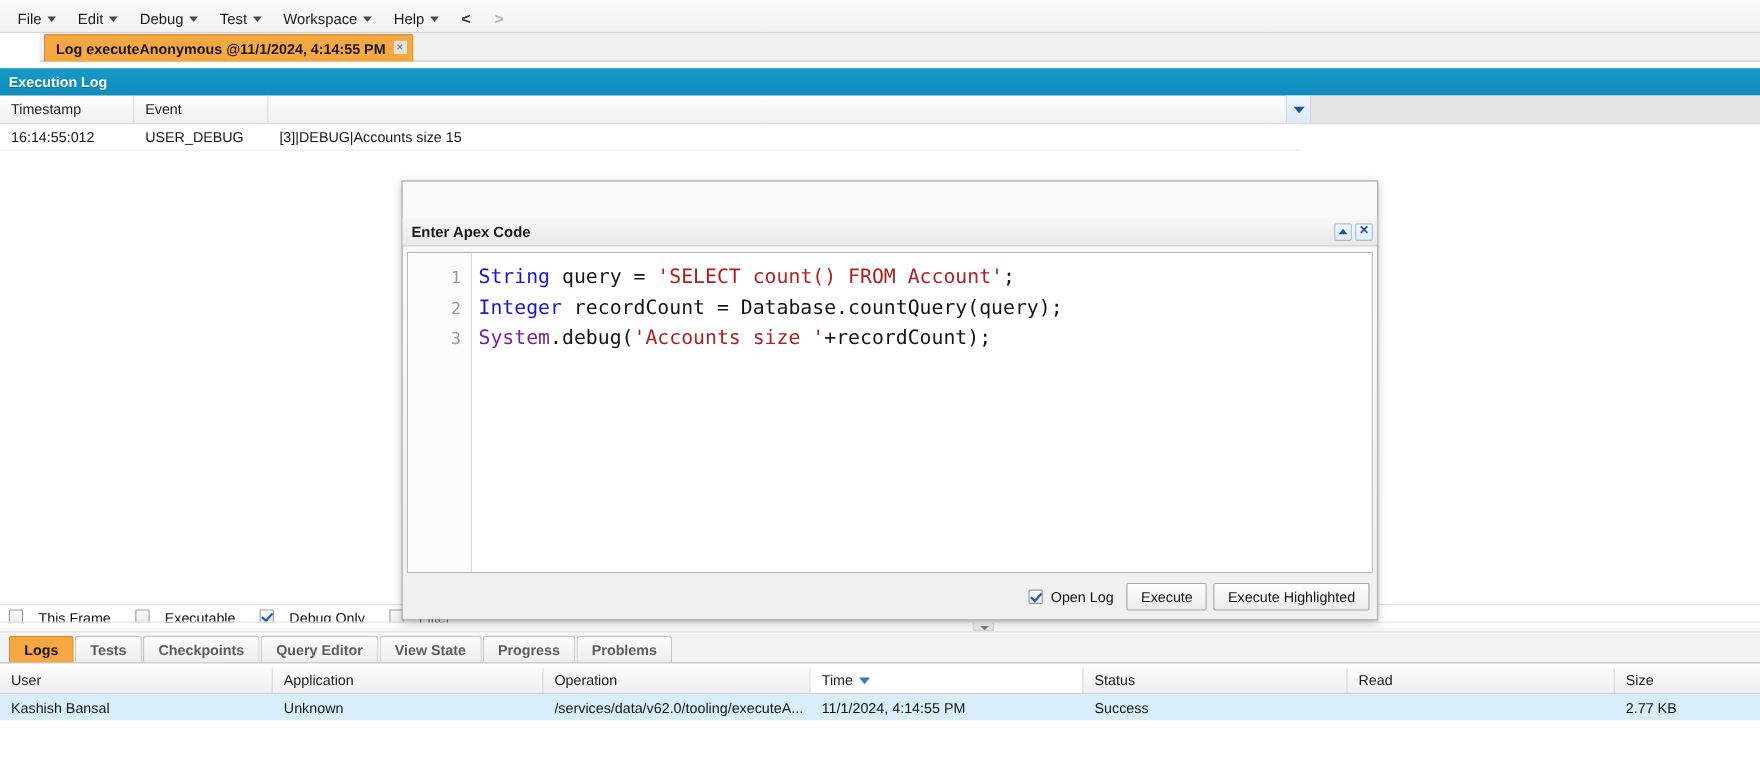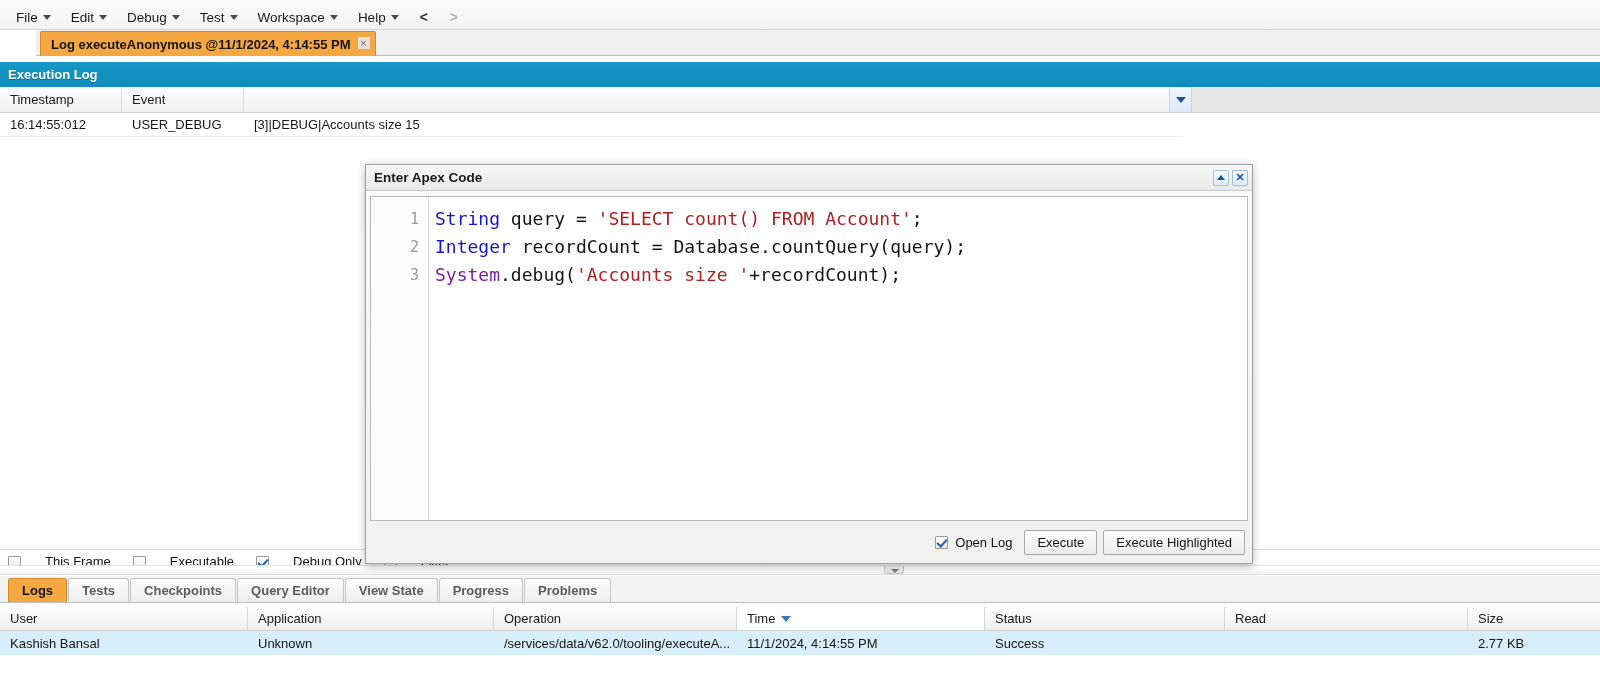--- a/index.html
+++ b/index.html
@@ -120,21 +120,21 @@
   }
 
   
   .filter-row {
     position: absolute; left: 0; top: 549px; width: 1600px; height: 24px;
     display: flex; align-items: center; gap: 0px;
     background: #ffffff;
     border-top: 1px solid #e0e0e0;
   }
   .chk-wrap {
-    display: flex; align-items: flex-end; gap: 24px;
+    display: flex; align-items: flex-start; gap: 14px;
     padding: 0 14px 0 8px; cursor: pointer; white-space: nowrap;
   }
   .chk {
     width: 13px; height: 13px; flex: none;
     background: linear-gradient(to bottom,#fdfdfd 0%,#eaeaea 100%);
     border: 1px solid #9a9a9a; border-radius: 1px;
     position: relative;
   }
   .chk.checked::after {
     content: "";
@@ -203,21 +203,21 @@
     width: 888px; height: 400px;
     background: linear-gradient(to bottom,#fafafa 0%,#f0f0f0 100%);
     border: 1px solid #9e9e9e;
     box-shadow: 0 2px 8px rgba(0,0,0,.28);
     display: flex; flex-direction: column;
   }
   .dlg-title {
     height: 26px; flex: none;
     background: linear-gradient(to bottom,#f7f7f7 0%,#e9e9e9 100%);
     border-bottom: 1px solid #c9c9c9;
-    display: flex; align-items: center; padding: 0 4px 0 8px;
+    display: flex; align-items: center; padding: 0 4px 0 8px; margin-top: 33px;
   }
   .dlg-title-text {
     flex: 1; font-size: 13.5px; font-weight: bold; color: #1a1a1a;
   }
   .dlg-btn {
     width: 16px; height: 16px; margin-left: 3px;
     background: linear-gradient(to bottom,#f4f9fe 0%,#dfecf9 100%);
     border: 1px solid #9fc0dd; border-radius: 2px;
     display: flex; align-items: center; justify-content: center;
     cursor: pointer;

